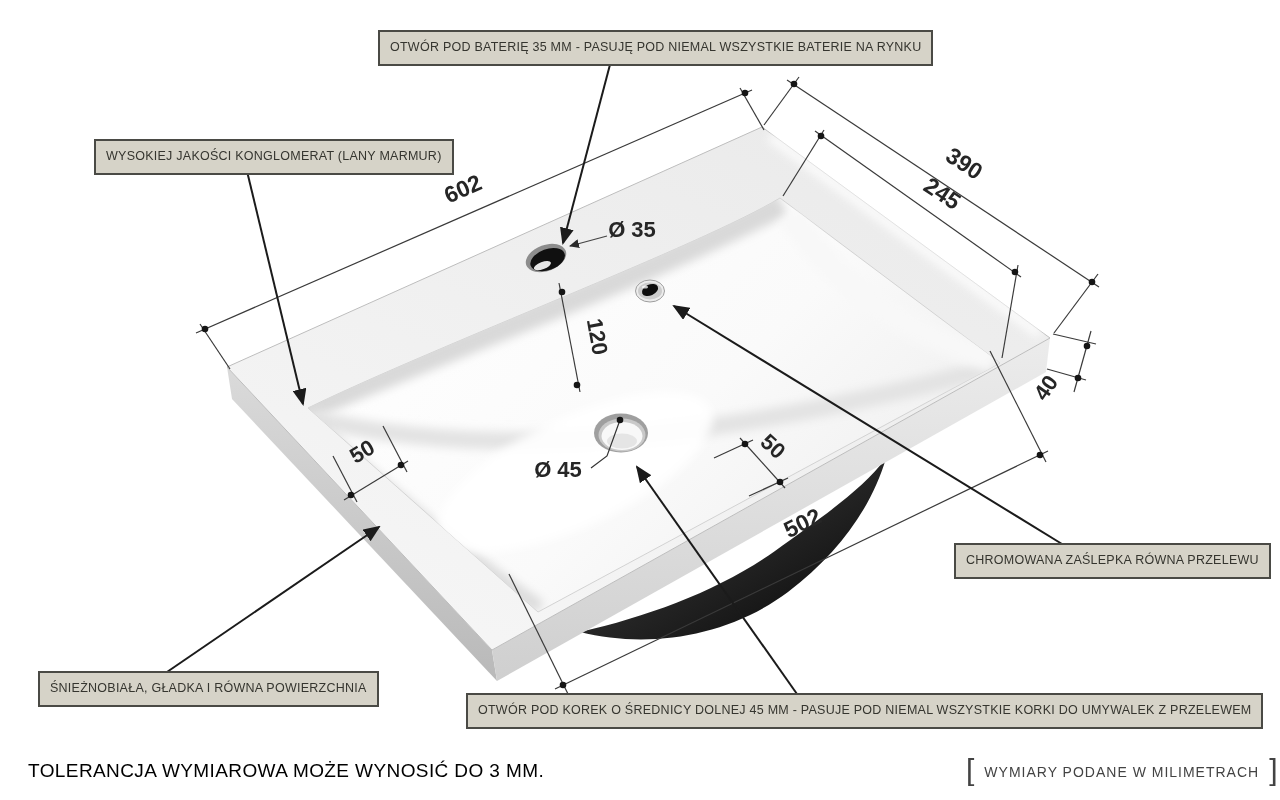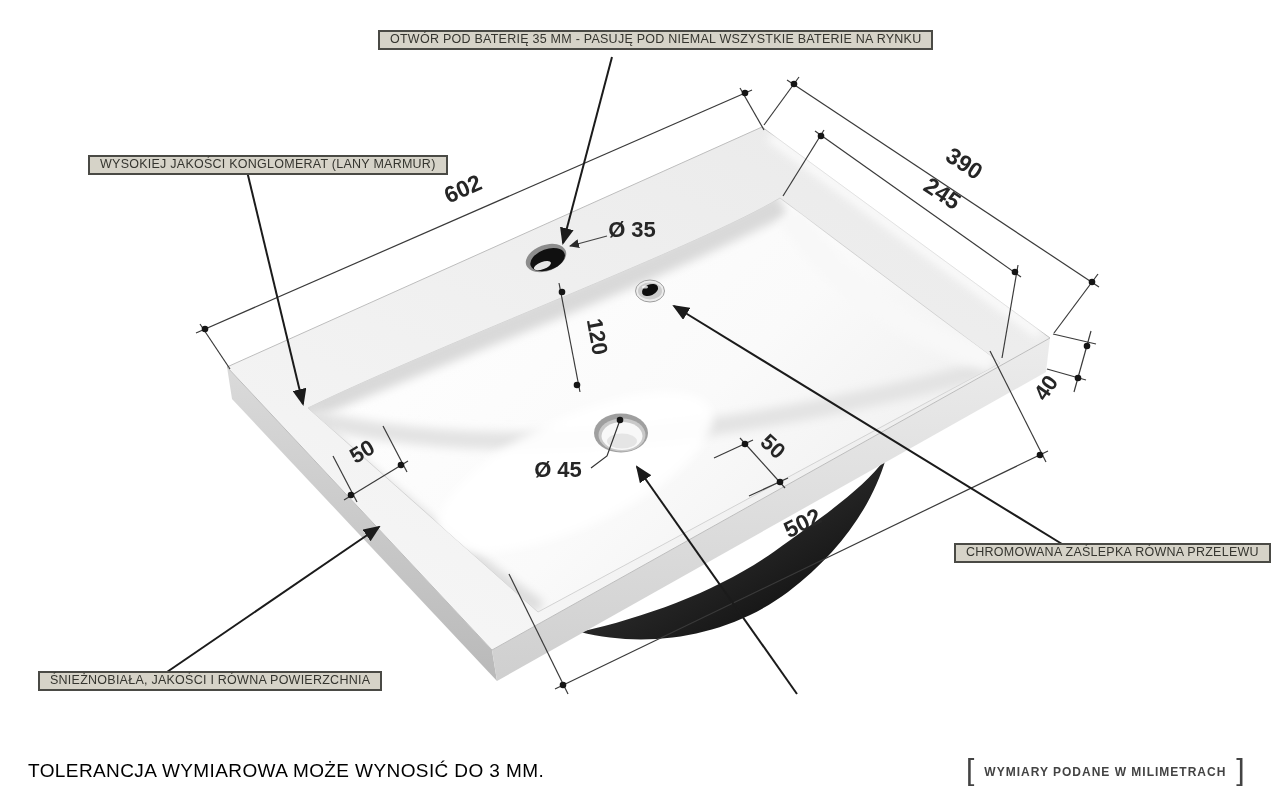--- a/index.html
+++ b/index.html
@@ -8,36 +8,36 @@
     font-family:"Liberation Sans",sans-serif;overflow:hidden;
   }
   .drawing{position:absolute;left:0;top:0;}
   .callout{
     position:absolute;
     background:#d6d3c8;
     border:2px solid #4a4a45;
     color:#35352f;
     font-size:12.5px;
     letter-spacing:.25px;
-    padding:0 10px;
+    padding:8px 10px;
     white-space:nowrap;
     line-height:1.25;
   }
   .footer-note{
     position:absolute;left:28px;top:760px;
     font-size:19px;color:#000000;letter-spacing:.4px;
     white-space:nowrap;
   }
   .units-note{
     position:absolute;left:966px;top:755px;height:34px;
     display:flex;align-items:center;gap:10px;color:#434343;
     white-space:nowrap;
   }
   .units-note .bracket{font-size:30px;font-weight:400;line-height:1;transform:translateY(-2px);}
-  .units-note .units-text{font-size:12px;letter-spacing:1px;font-weight:bold;}
+  .units-note .units-text{font-size:14px;letter-spacing:1px;}
   svg text{font-family:"Liberation Sans",sans-serif;font-weight:600;fill:#262626;}
 </style>
 </head>
 <body>
 
 <div class="stage">
 
   <svg class="drawing" width="1280" height="800" viewBox="0 0 1280 800">
     <defs>
       <linearGradient id="deckGrad" x1="0" y1="1" x2="0.7" y2="0">
@@ -206,26 +206,27 @@
       <line x1="612" y1="57" x2="563" y2="243" marker-end="url(#cArrow)"></line>
       <line x1="246" y1="167" x2="303" y2="404" marker-end="url(#cArrow)"></line>
       <line x1="167" y1="672" x2="379" y2="527" marker-end="url(#cArrow)"></line>
       <line x1="1062" y1="544" x2="674" y2="306" marker-end="url(#cArrow)"></line>
       <line x1="797" y1="694" x2="637" y2="467" marker-end="url(#cArrow)"></line>
     </g>
   </svg>
 
   <div class="callout" style="left:378px;top:30px;">OTWÓR POD BATERIĘ 35 MM - PASUJĘ POD NIEMAL WSZYSTKIE BATERIE NA RYNKU</div>
 
-  <div class="callout" style="left:88px;top:139px;margin-top:16px;">WYSOKIEJ JAKOŚCI KONGLOMERAT (LANY MARMUR)</div>
-
-  <div class="callout" style="left:38px;top:671px;">ŚNIEŻNOBIAŁA, JAKOŚCI I RÓWNA POWIERZCHNIA</div>
+  <div class="callout" style="left:94px;top:139px;">WYSOKIEJ JAKOŚCI KONGLOMERAT (LANY MARMUR)</div>
+
+  <div class="callout" style="left:38px;top:671px;">ŚNIEŻNOBIAŁA, GŁADKA I RÓWNA POWIERZCHNIA</div>
 
   <div class="callout" style="left:954px;top:543px;">CHROMOWANA ZAŚLEPKA RÓWNA PRZELEWU</div>
 
+  <div class="callout" style="left:466px;top:693px;">OTWÓR POD KOREK O ŚREDNICY DOLNEJ 45 MM - PASUJE POD NIEMAL WSZYSTKIE KORKI DO UMYWALEK Z PRZELEWEM</div>
 
   <div class="footer-note">TOLERANCJA WYMIAROWA MOŻE WYNOSIĆ DO 3 MM.</div>
 
   <div class="units-note">
     <span class="bracket">[</span>
     <span class="units-text">WYMIARY PODANE W MILIMETRACH</span>
     <span class="bracket">]</span>
   </div>
 
 </div>

